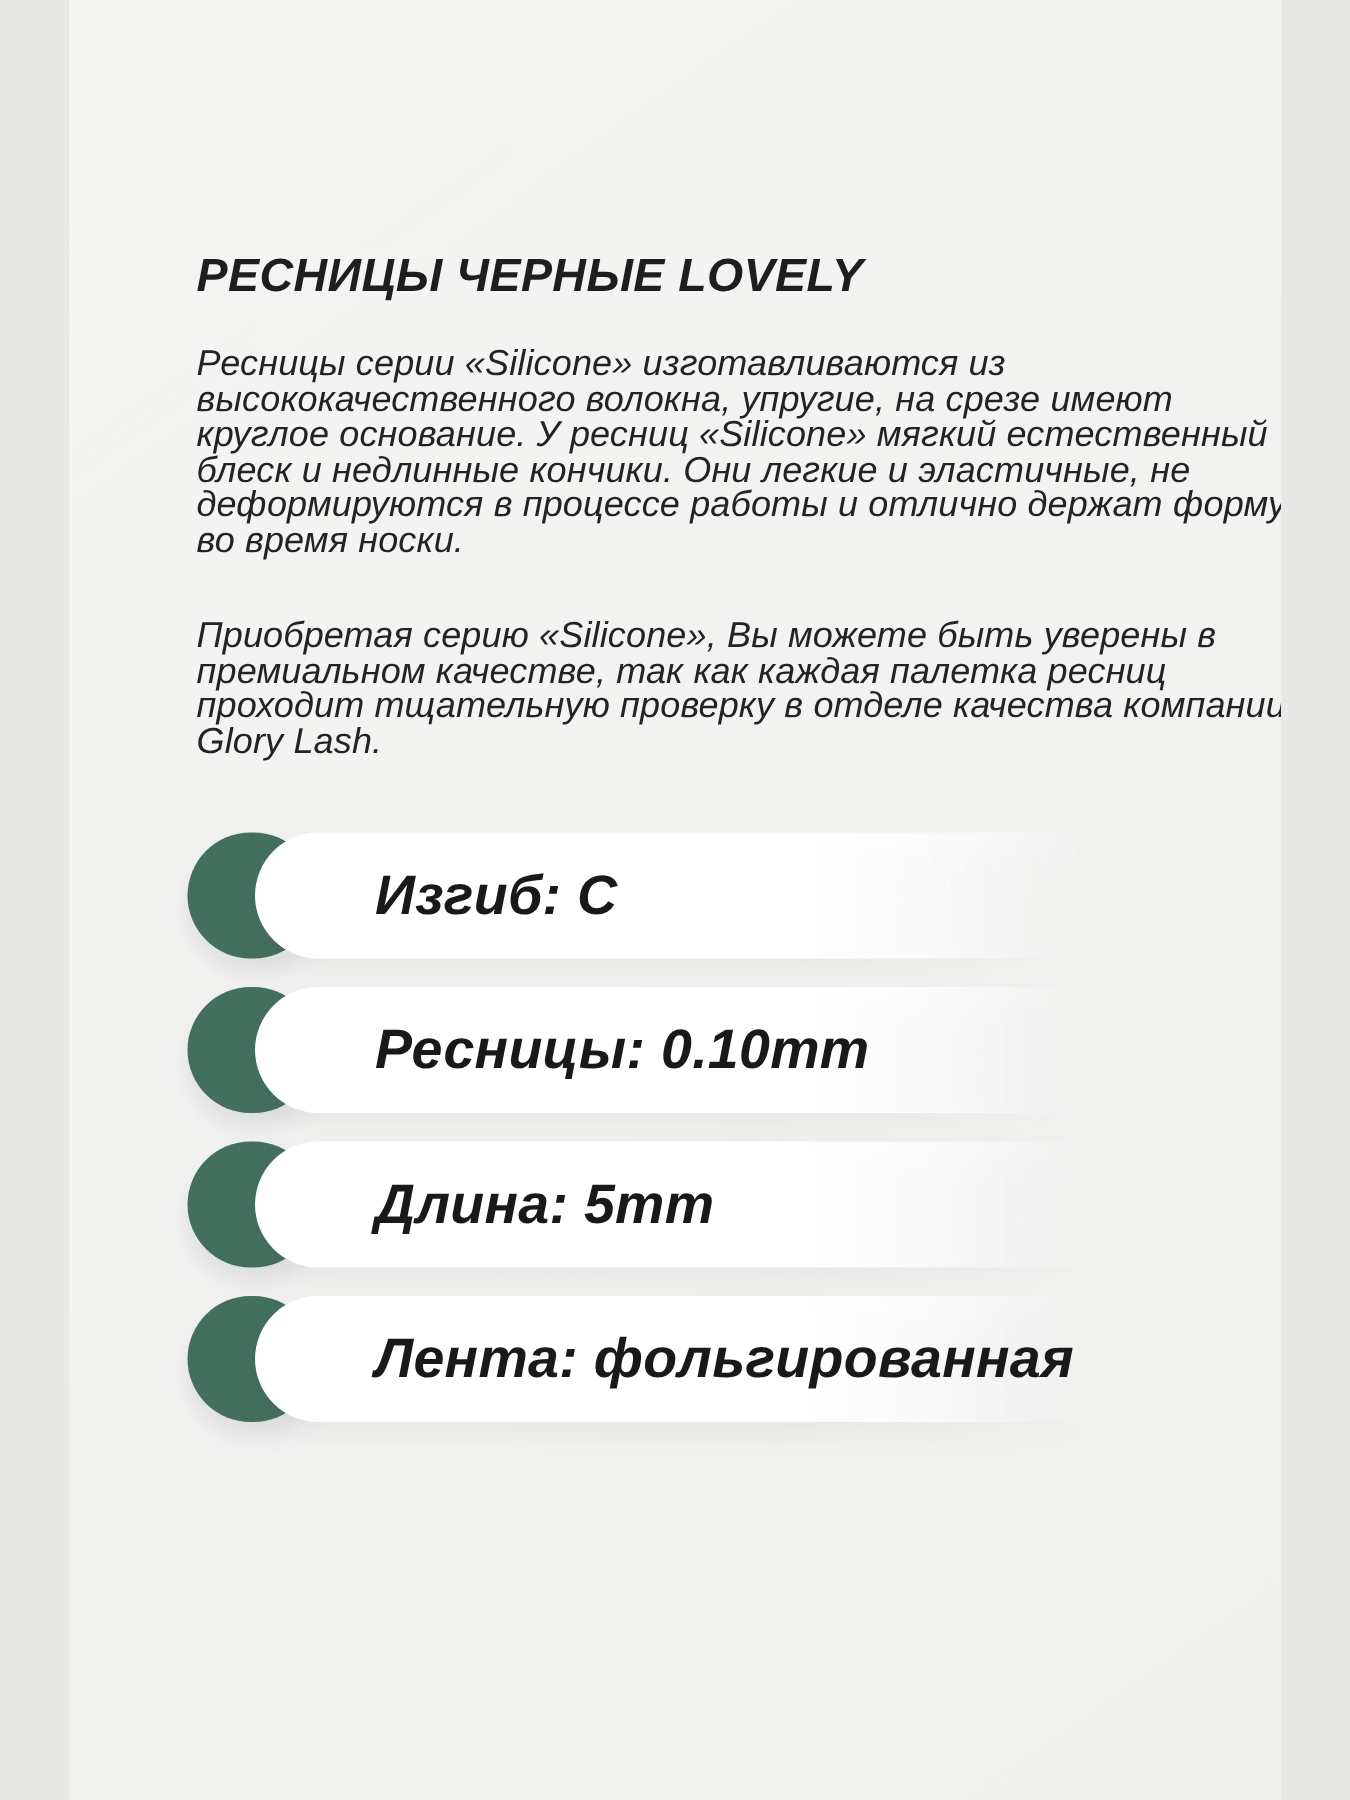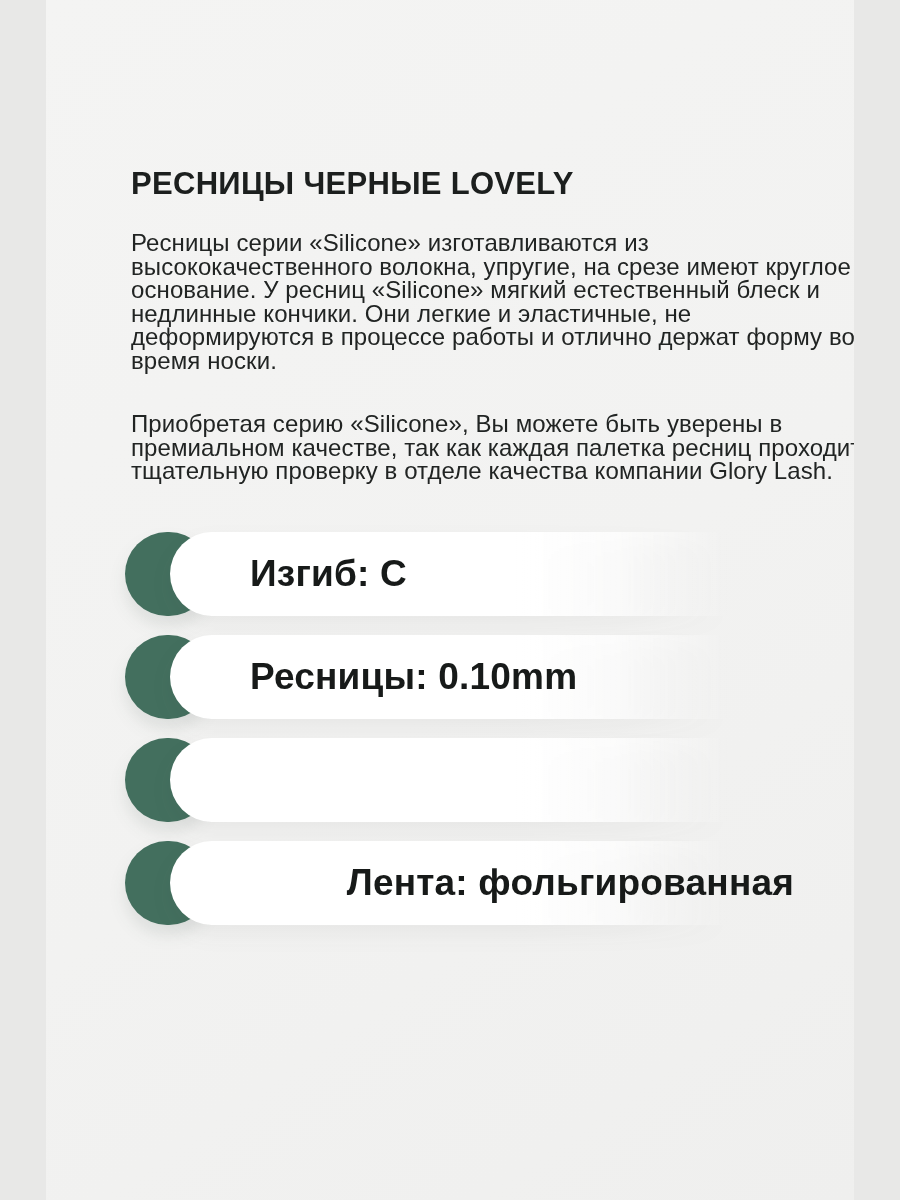--- a/index.html
+++ b/index.html
@@ -11,20 +11,21 @@
   .card {
     position: relative;
     width: 808px;
     height: 1200px;
     margin: 0 auto;
     background: linear-gradient(145deg, #f4f4f3 0%, #f2f2f1 55%, #efefee 100%);
     overflow: hidden;
     box-sizing: border-box;
     padding: 166px 60px 0 85px;
     color: #1d201f;
+    font-style: italic;
   }
   .title {
     margin: 0;
     font-size: 31px;
     line-height: 35px;
     font-weight: bold;
     letter-spacing: 0.3px;
     color: #1c1f1e;
     text-transform: uppercase;
   }
@@ -105,23 +106,24 @@
 
     <div class="spec-row">
       <div class="pill-green" style="background: rgb(67, 111, 94);"></div>
       <div class="pill-white"></div>
       <span class="spec-label" style="color: rgb(23, 26, 25);">Ресницы: 0.10mm</span>
     </div>
 
     <div class="spec-row">
       <div class="pill-green" style="background: rgb(67, 111, 94);"></div>
       <div class="pill-white"></div>
+      <span class="spec-label" style="color: rgb(23, 26, 25);">Длина: 5mm</span>
     </div>
 
 
     <div class="spec-row">
       <div class="pill-green" style="background: rgb(67, 111, 94);"></div>
       <div class="pill-white"></div>
-      <span class="spec-label" style="color: rgb(23, 26, 25); text-align: right;">Лента: фольгированная</span>
+      <span class="spec-label" style="color: rgb(23, 26, 25);">Лента: фольгированная</span>
     </div>
 
   </div>
 </div>
 
 </body></html>

